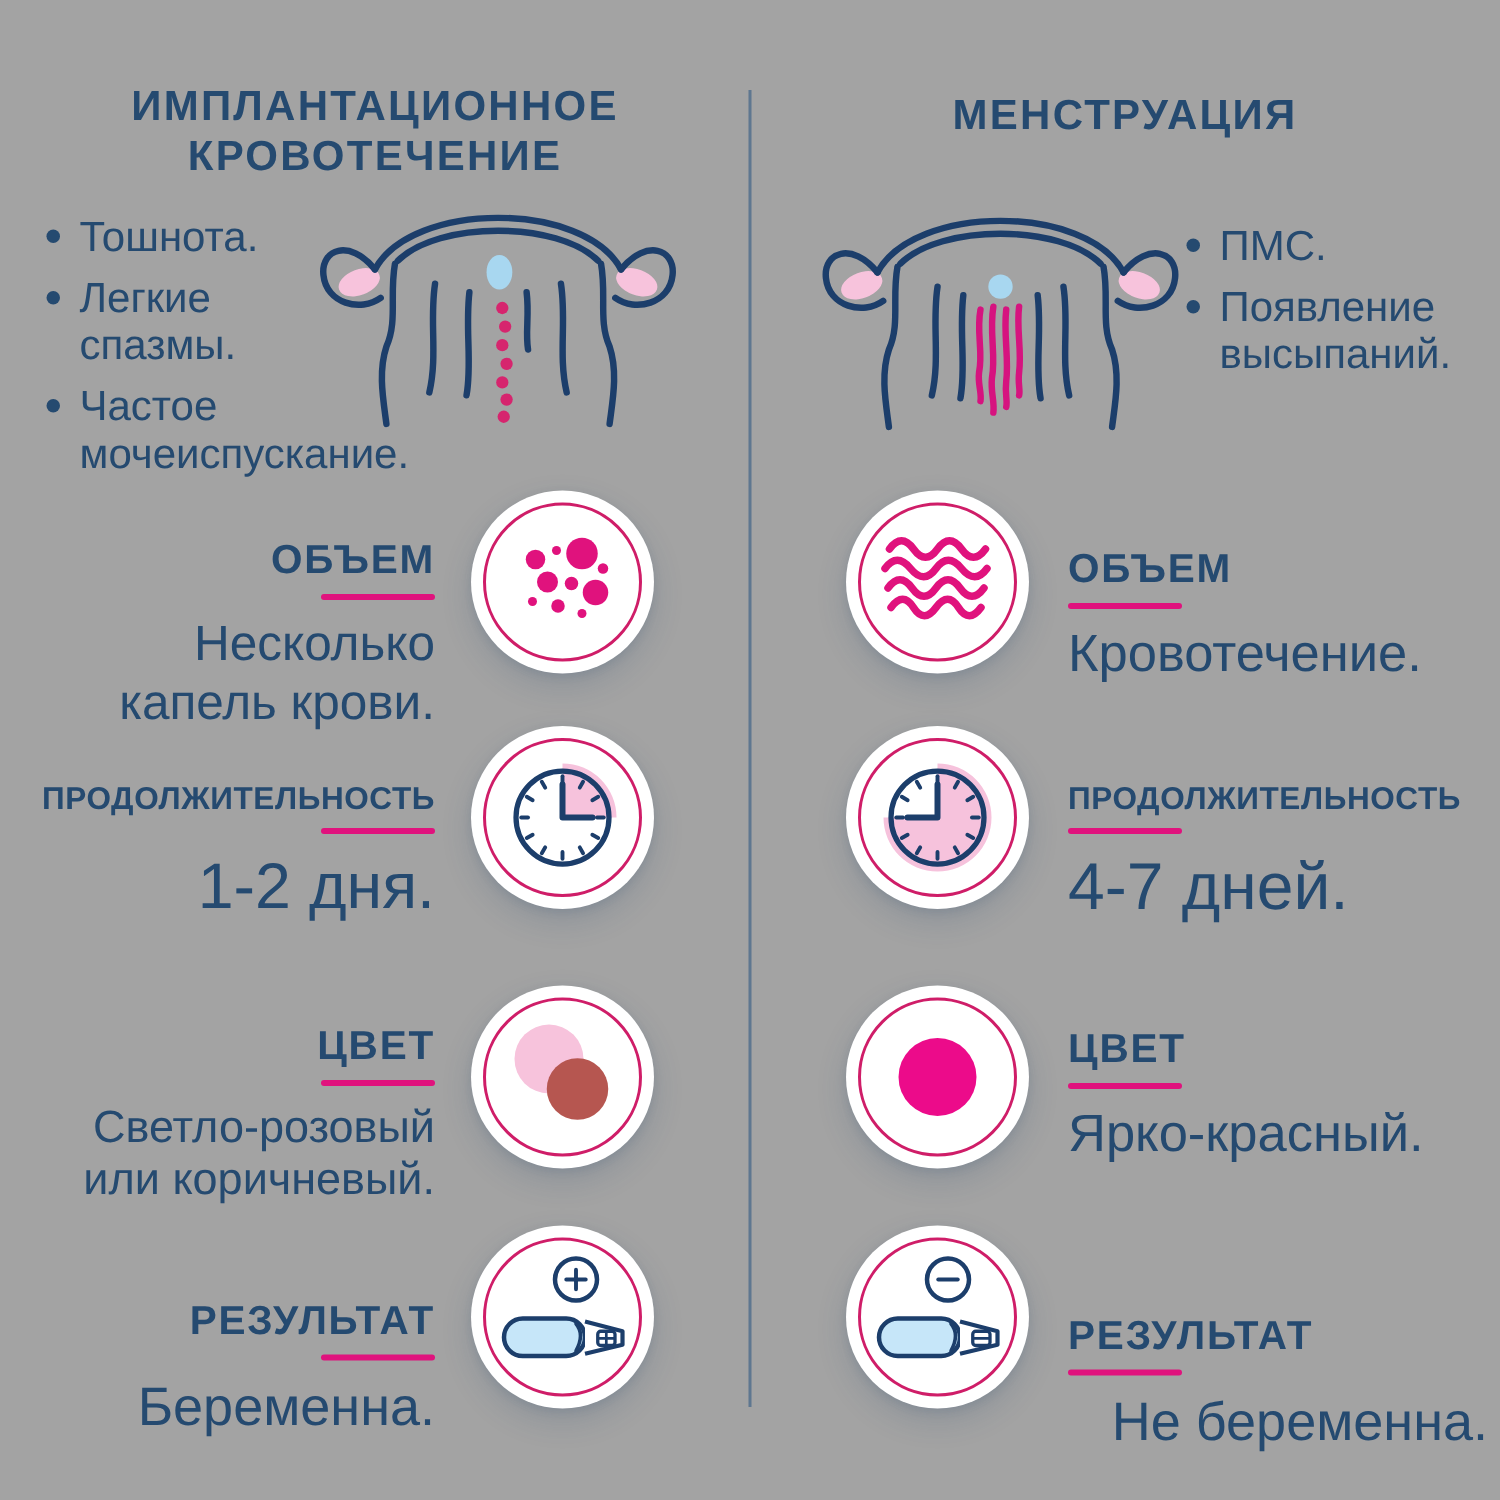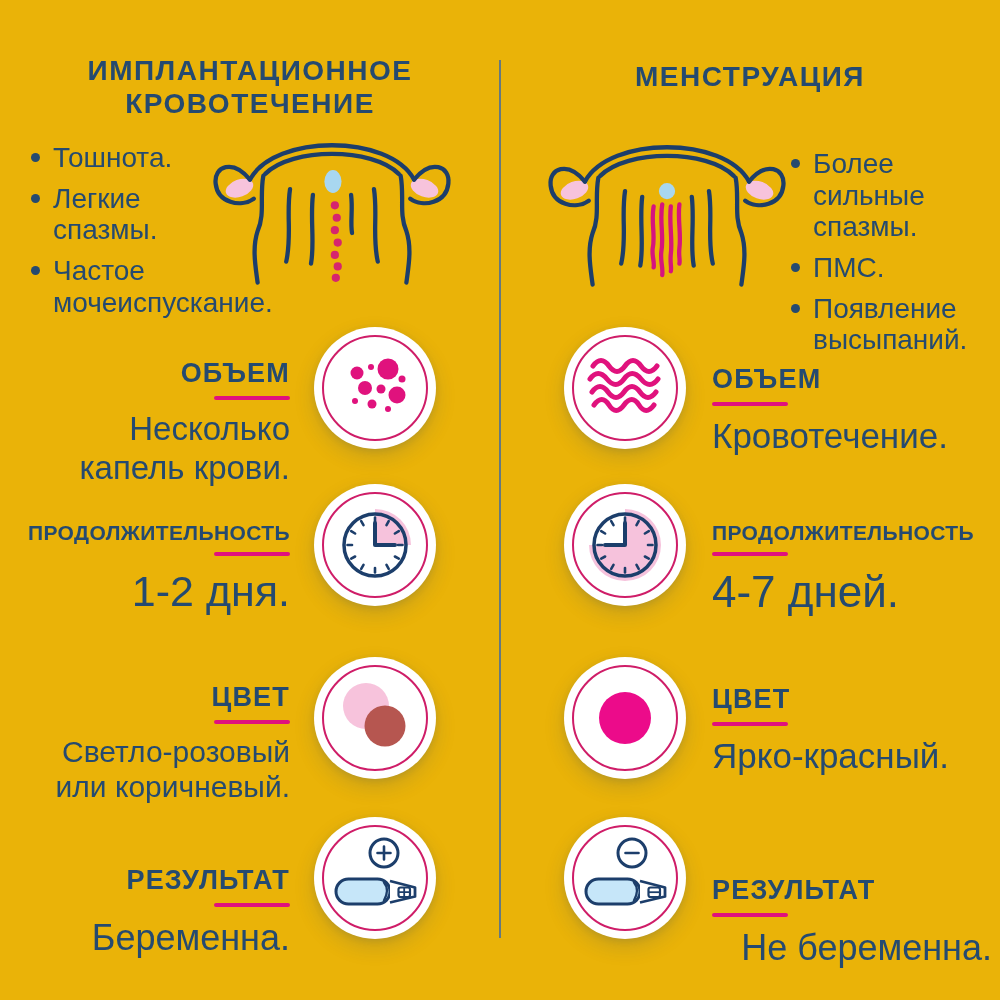--- a/index.html
+++ b/index.html
@@ -1,16 +1,16 @@
 <!DOCTYPE html>
 <html><head>
 <meta charset="utf-8">
 <style>
   html,body{margin:0;padding:0;background:#fff;}
-  #page{position:relative;width:1000px;height:1000px;background:#eab308;overflow:hidden;
+  #page{position:relative;width:1000px;height:1000px;background:#a3a3a3;overflow:hidden;
         font-family:"Liberation Sans", sans-serif;color:#254a70;}
   .divider{position:absolute;left:499px;top:60px;width:2px;height:878px;background:#56728e;opacity:.9;}
   .col-title{position:absolute;text-align:center;font-size:28px;font-weight:600;letter-spacing:1.5px;
              line-height:1.18;color:#254a70;}
   .symptoms{position:absolute;list-style:none;margin:0;padding:0;font-size:28px;line-height:1.13;}
   .symptoms li{position:relative;padding-left:27px;margin-bottom:9px;white-space:normal;overflow:visible;}
   .symptoms li::before{content:'';position:absolute;left:5px;top:11px;width:9px;height:9px;border-radius:50%;
              background:#254a70;}
   .row{position:absolute;}
   .row.l{text-align:right;}
@@ -169,21 +169,20 @@
     <circle cx="130" cy="74" r="8.5" fill="#a8d7f0"></circle>
     <g stroke="#d6137f" stroke-width="4.5" fill="none" stroke-linecap="round">
       <path d="M116,90 c-3,16 2,30 -1,44 c-1,8 2,14 1,20"></path>
       <path d="M125,88 c-3,18 2,34 -1,50 c-1,10 2,16 1,24"></path>
       <path d="M134,90 c-2,18 2,34 0,50 c-1,9 1,14 0,18"></path>
       <path d="M143,88 c-2,16 2,30 0,46 c-1,8 1,12 0,16"></path>
     </g>
   </svg>
 
   <ul class="symptoms" style="left:786px;top:148px;width:142px;">
-    <li>Более сильные спазмы.</li>
     <li>ПМС.</li>
     <li>Появление высыпаний.</li>
   </ul>
 
   <div class="badge" style="left:564px;top:327px;">
     <svg width="84" height="84" viewBox="0 0 84 84">
       <g stroke="#e0127d" stroke-width="5" fill="none" stroke-linecap="round">
         <path d="M10,20 q8,-11 16,0 t16,0 t16,0 t16,0"></path>
         <path d="M7,33 q8,-11 17,0 t17,0 t17,0 t17,0"></path>
         <path d="M9,46 q8,-11 16,0 t16,0 t16,0 t16,0"></path>

